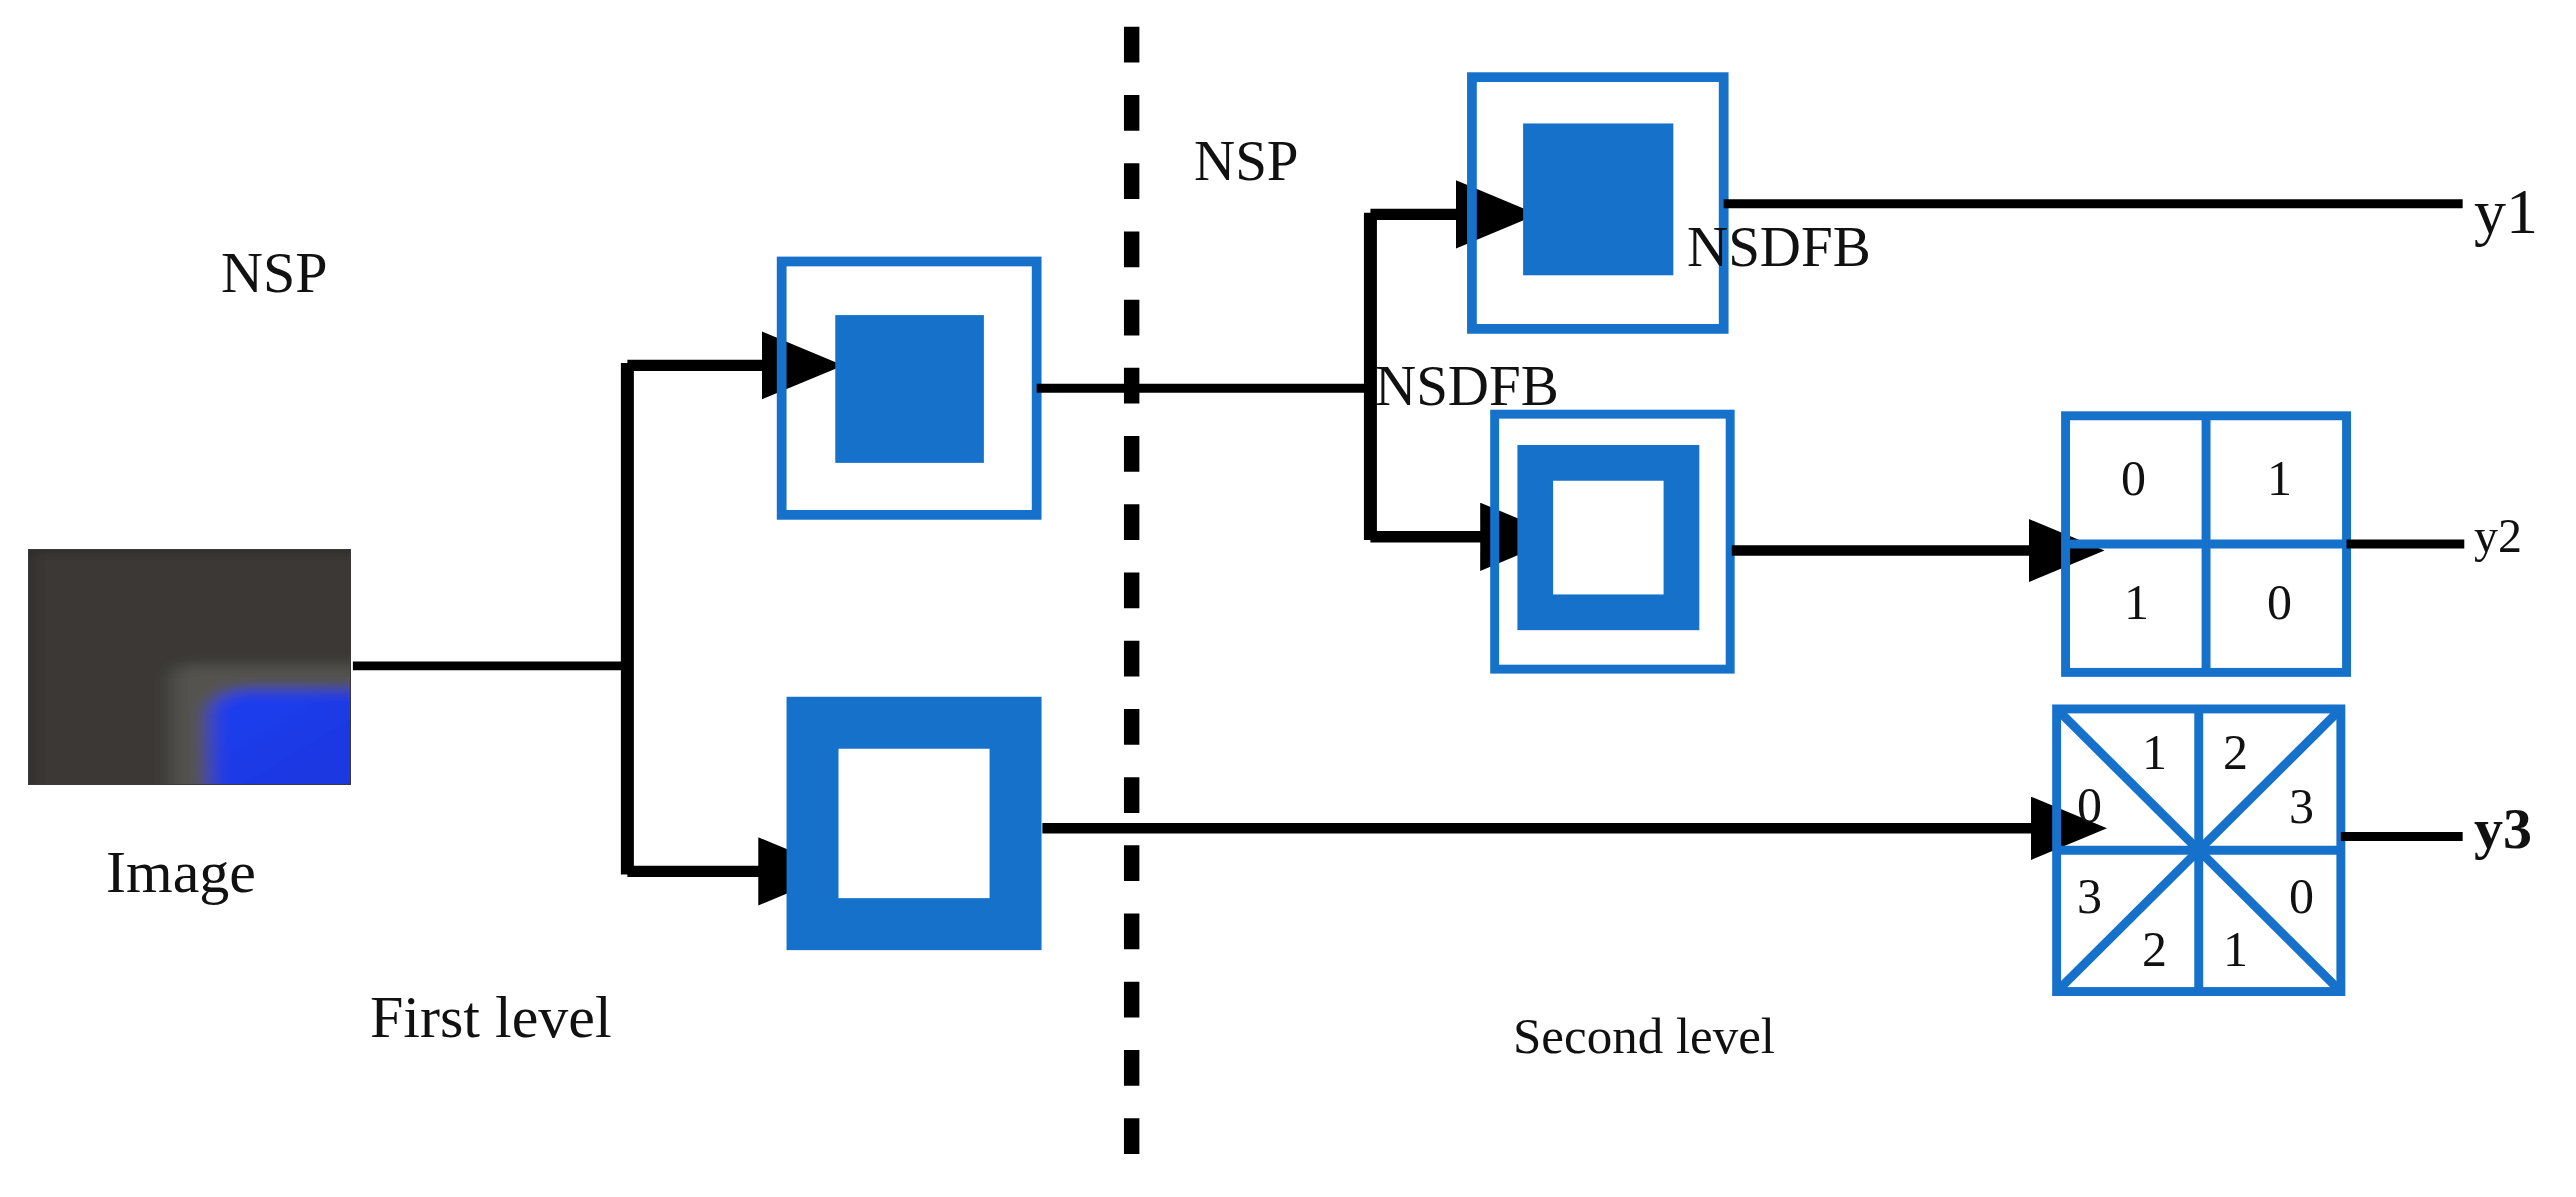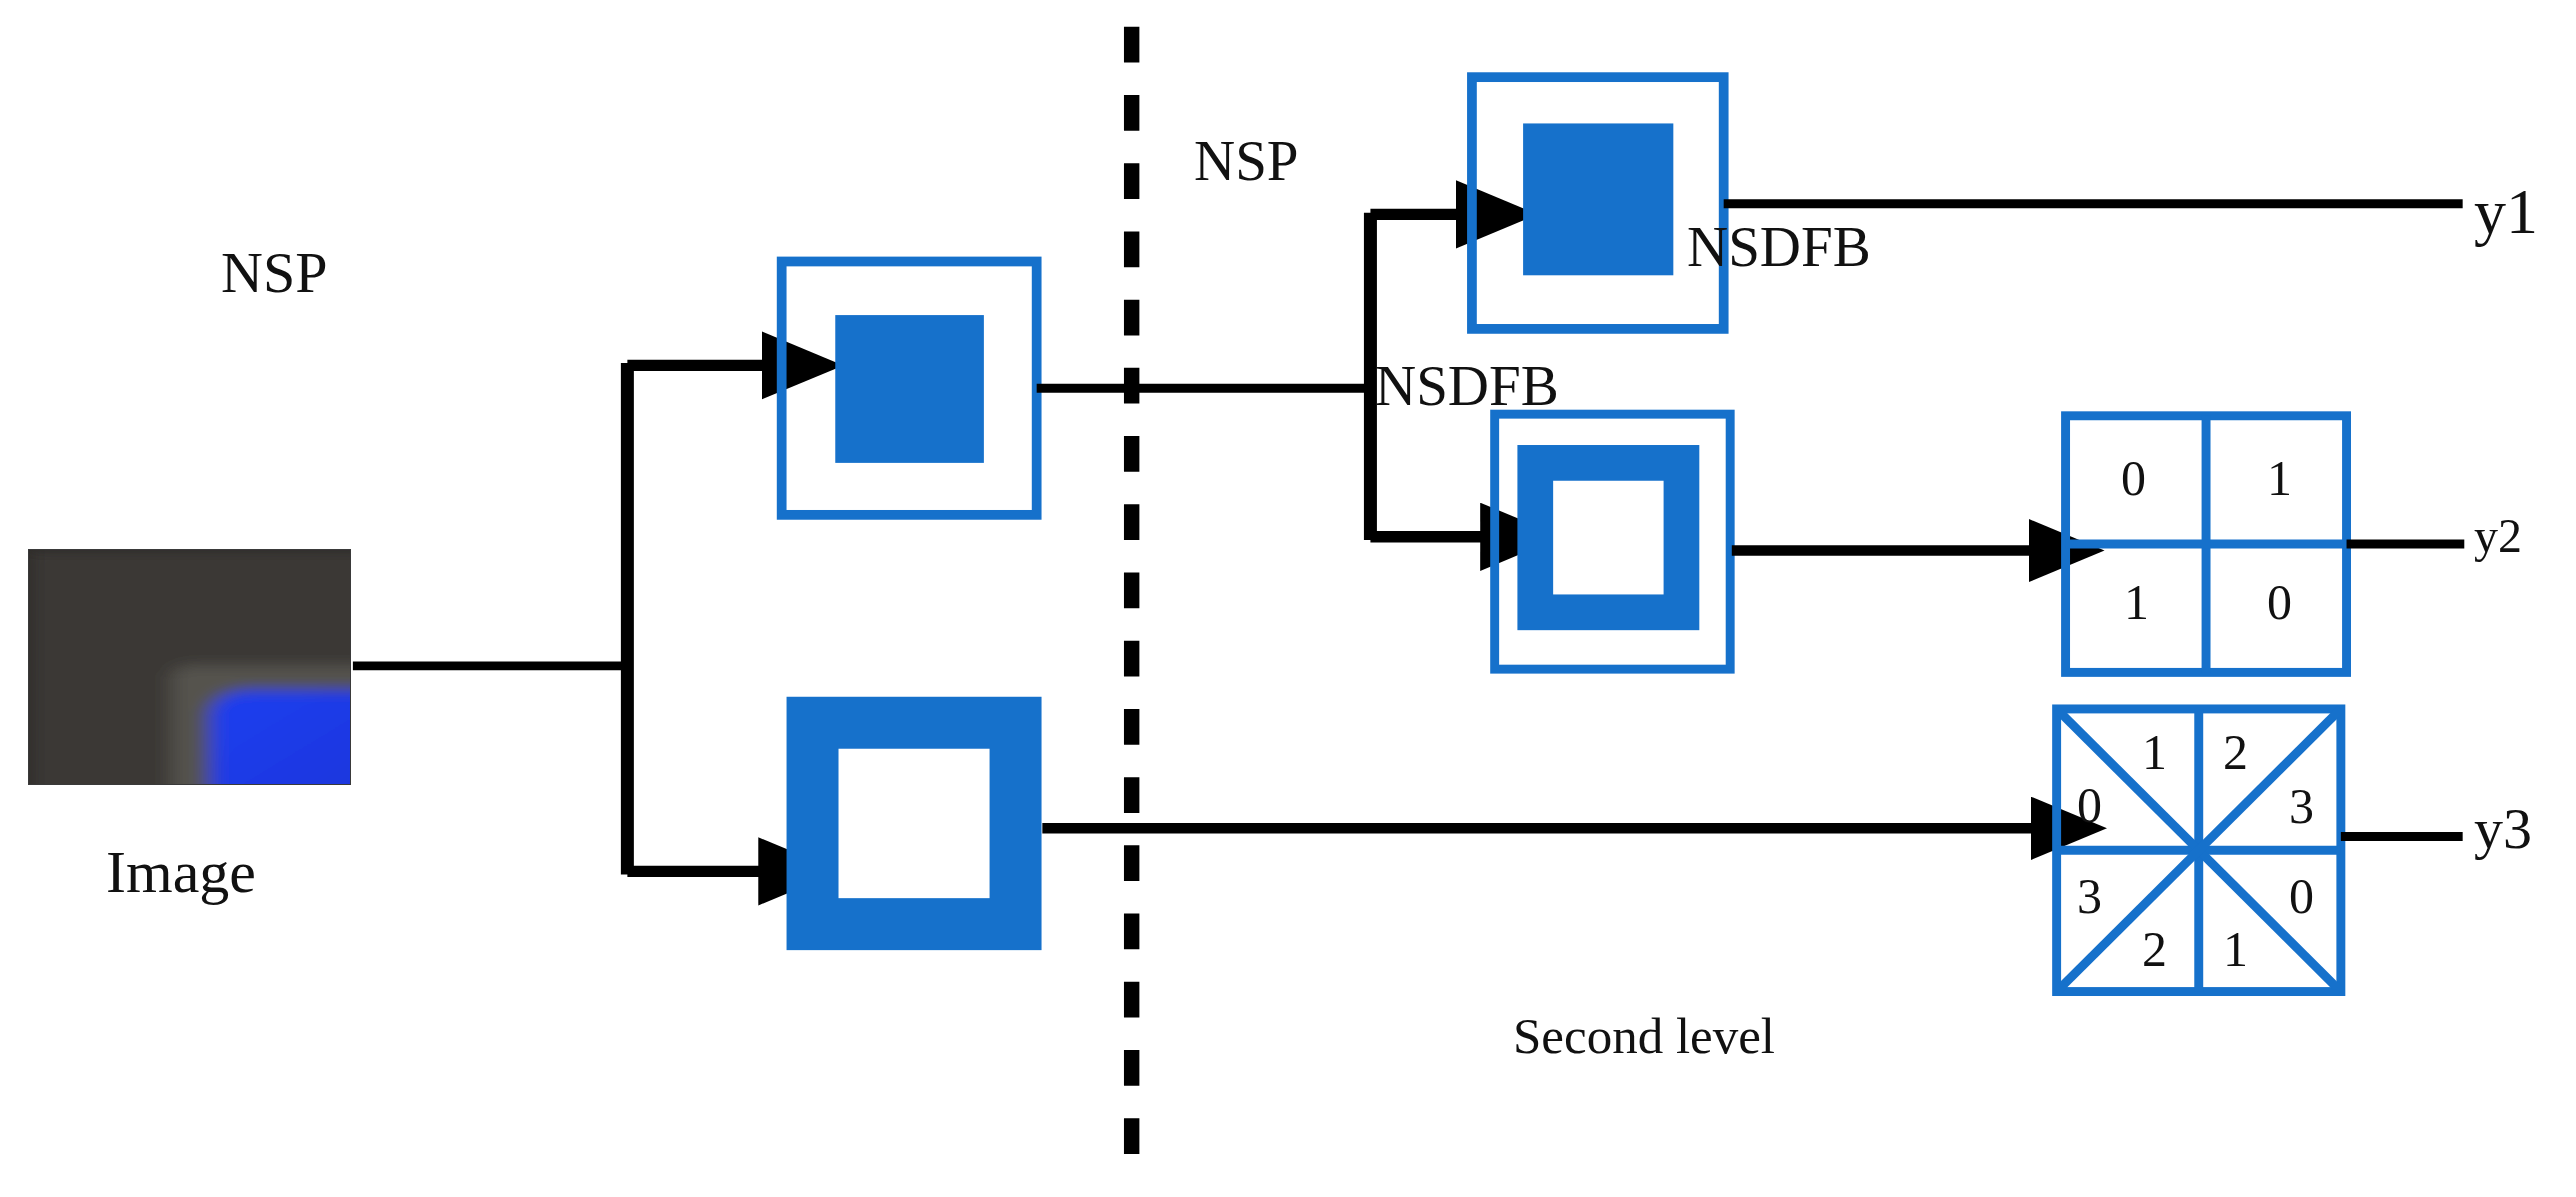--- a/index.html
+++ b/index.html
@@ -32,21 +32,21 @@
   }
   .lbl-nsp-1   { left: 221px;  top: 244px;  font-size: 58px; }
   .lbl-nsp-2   { left: 1194px; top: 132px;  font-size: 57px; }
   .lbl-nsdfb-1 { left: 1687px; top: 218px;  font-size: 57px; }
   .lbl-nsdfb-2 { left: 1375px; top: 357px;  font-size: 57px; }
   .lbl-image   { left: 106px;  top: 842px; font-size: 60px; }
   .lbl-first   { left: 370px;  top: 987px; font-size: 60px; }
   .lbl-second  { left: 1513px; top: 1011px; font-size: 51px; }
   .lbl-y1      { left: 2474px; top: 180px;  font-size: 64px; }
   .lbl-y2      { left: 2474px; top: 512px;  font-size: 48px; }
-  .lbl-y3      { left: 2474px; top: 800px;  font-size: 58px; }
+  .lbl-y3      { left: 2474px; top: 800px;  font-size: 58px; font-weight: bold; }
 
   .cellnum {
     position: absolute;
     color: #111111;
     font-family: "Liberation Serif", "DejaVu Serif", serif;
     font-size: 50px;
     line-height: 1;
     white-space: nowrap;
   }
   .photo {
@@ -199,20 +199,21 @@
     </g>
     <line x1="2882" y1="1030" x2="3032" y2="1030" stroke="#000000" stroke-width="11"></line>
   </svg>
 
   <span class="lbl lbl-nsp-1">NSP</span>
   <span class="lbl lbl-nsp-2">NSP</span>
   <span class="lbl lbl-nsdfb-1">NSDFB</span>
   <span class="lbl lbl-nsdfb-2">NSDFB</span>
 
   <span class="lbl lbl-image">Image</span>
+  <span class="lbl lbl-first">First level</span>
   <span class="lbl lbl-second">Second level</span>
 
   <span class="lbl lbl-y1">y1</span>
   <span class="lbl lbl-y2">y2</span>
   <span class="lbl lbl-y3">y3</span>
 
   <span class="cellnum" style="left:2121px; top:453px;">0</span>
   <span class="cellnum" style="left:2267px; top:453px;">1</span>
   <span class="cellnum" style="left:2124px; top:577px;">1</span>
   <span class="cellnum" style="left:2267px; top:577px;">0</span>

